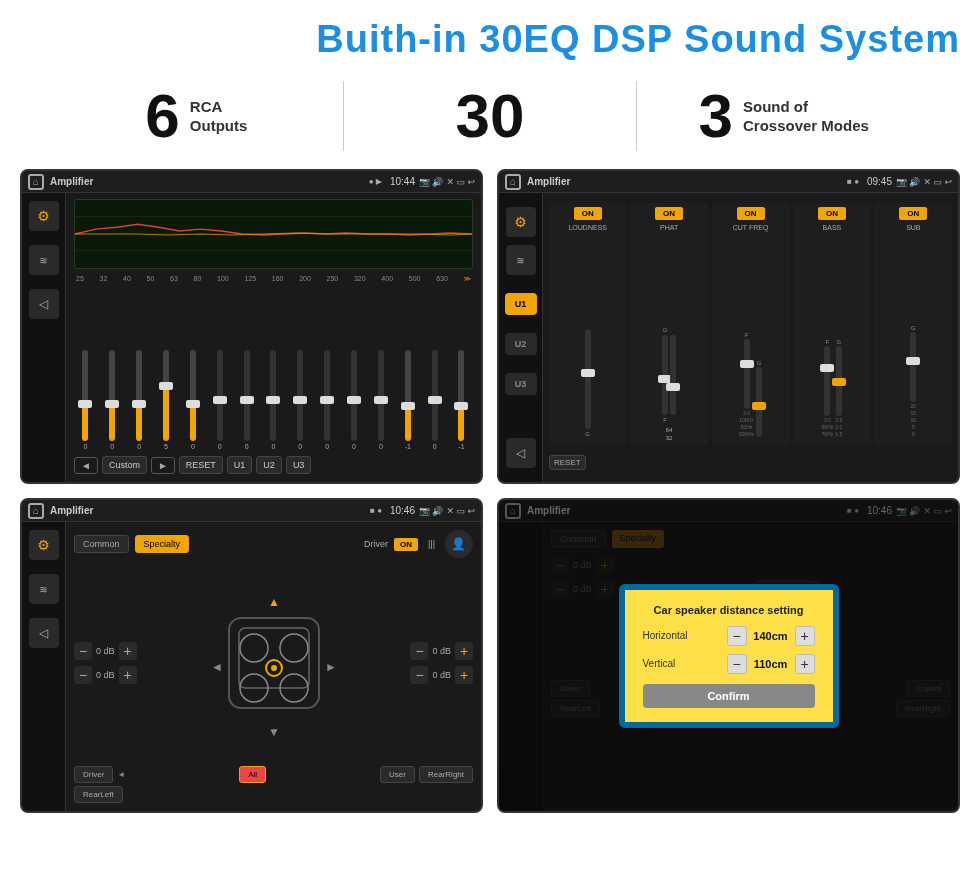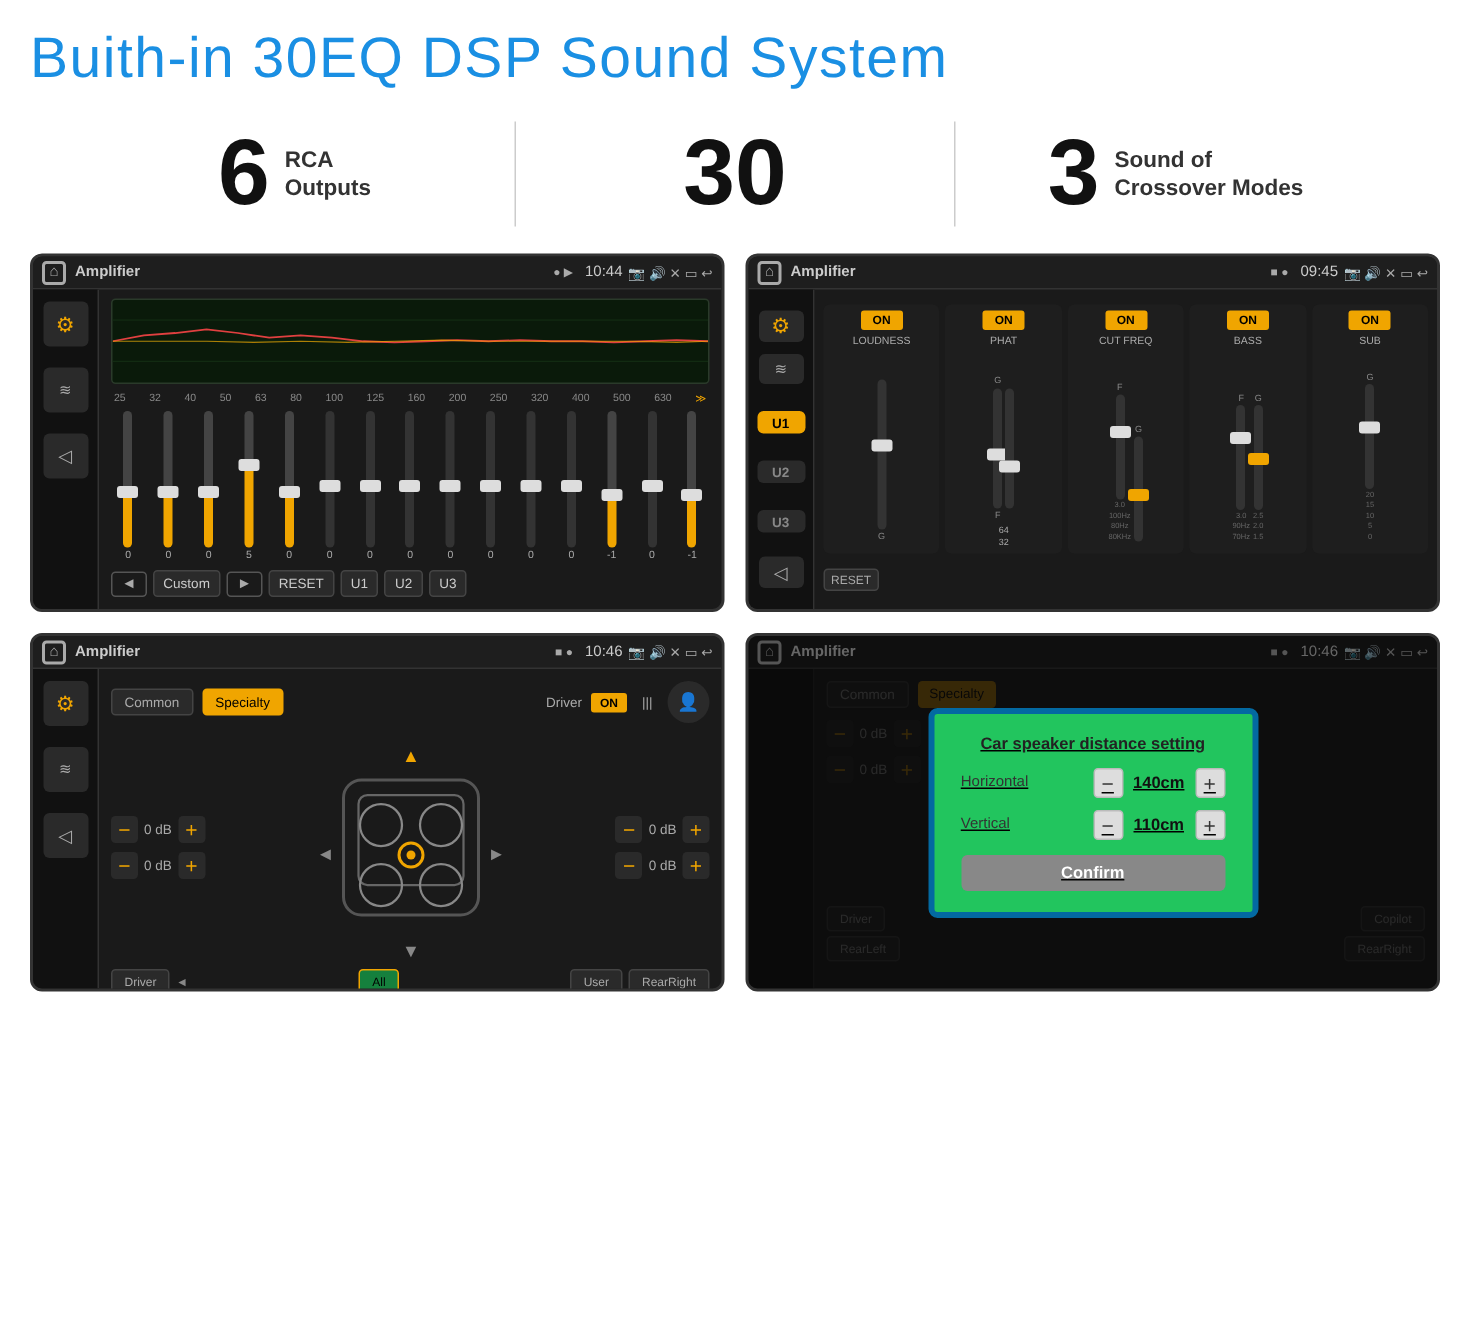--- a/index.html
+++ b/index.html
@@ -5,24 +5,24 @@
     * { box-sizing: border-box; margin: 0; padding: 0; }
     body {
       width: 980px;
       height: 881px;
       background: #ffffff;
       font-family: Arial, sans-serif;
       overflow: hidden;
     }
 
     .page-title {
-      text-align: left;
+      text-align: right;
       padding: 18px 20px 10px;
       font-size: 38px;
-      font-weight: 400;
+      font-weight: 700;
       color: #1a8fe3;
       letter-spacing: 1px;
     }
 
     .stats-row {
       display: flex;
       justify-content: center;
       align-items: center;
       padding: 10px 60px 14px;
       gap: 0;
@@ -62,21 +62,21 @@
       grid-template-columns: 1fr 1fr;
       gap: 14px;
       padding: 4px 20px 10px;
     }
 
     .screen-card {
       background: #1a1a1a;
       border-radius: 8px;
       overflow: hidden;
       border: 2px solid #333;
-      height: 239px;
+      height: 315px;
       position: relative;
     }
 
     
     .status-bar {
       display: flex;
       align-items: center;
       background: #1e1e1e;
       padding: 3px 6px;
       height: 22px;
@@ -456,43 +456,42 @@
     .fader-bottom-btn {
       background: #2a2a2a;
       border: 1px solid #444;
       border-radius: 3px;
       color: #aaa;
       font-size: 8px;
       padding: 3px 8px;
     }
 
     .fader-bottom-btn.all {
-      background: #15803d;
+      background: #ef4444;
       color: #000;
       border-color: #f0a500;
     }
 
     
     .dialog-overlay {
       position: absolute;
       top: 0; left: 0; right: 0; bottom: 0;
       background: rgba(0,0,0,0.5);
       display: flex;
       align-items: center;
       justify-content: center;
       z-index: 10;
     }
 
     .dialog-box {
-      background: #22c55e;
+      background: #fde047;
       border-radius: 6px;
       padding: 14px 18px;
       width: 220px;
-      border: 4px solid #0369a1;
-      text-decoration: underline;
+      border: 6px solid #0369a1;
     }
 
     .dialog-title {
       font-size: 11px;
       font-weight: bold;
       color: #222;
       margin-bottom: 10px;
       text-align: center;
     }
 

